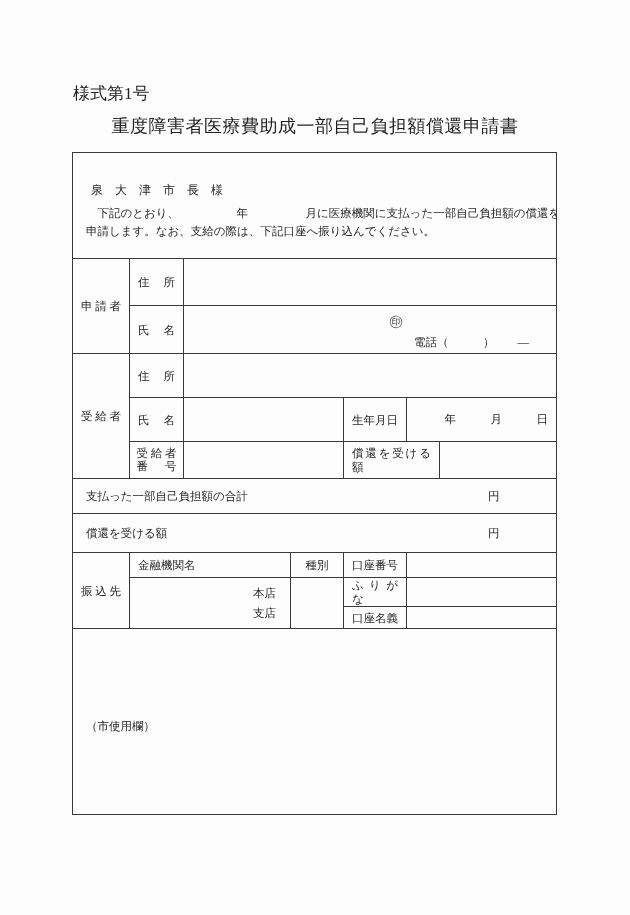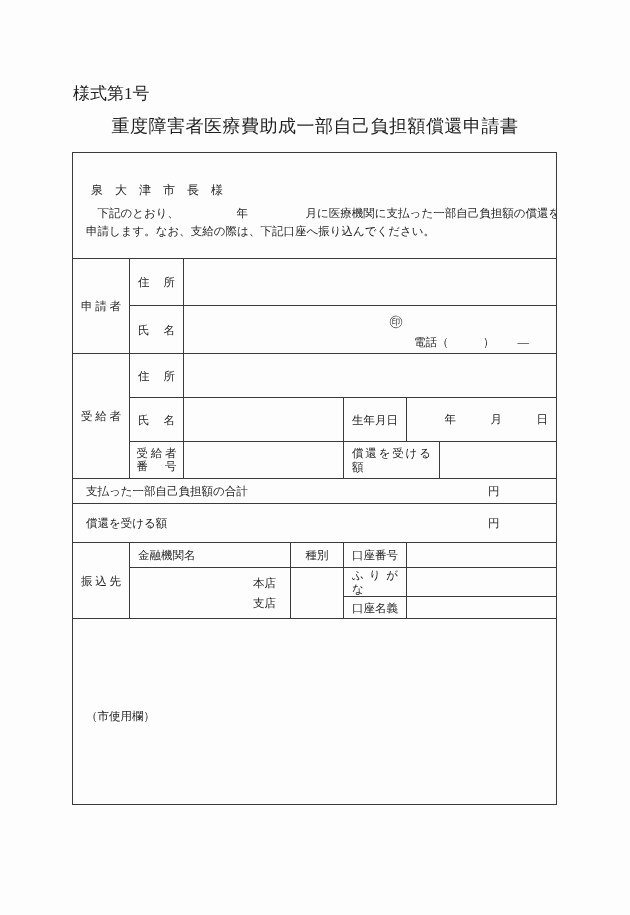--- a/index.html
+++ b/index.html
@@ -111,21 +111,21 @@
       <div class="jnarrow">受給者</div>
       <div class="jnarrow">番号</div>
     </td>
     <td colspan="2"></td>
     <td colspan="2">
       <div class="jlabel">償還を受ける額</div>
     </td>
     <td></td>
   </tr>
 
-  <tr style="height:25px">
+  <tr style="height:35px">
     <td colspan="7" class="rel">
       <span class="amt-label">支払った一部自己負担額の合計</span>
       <span class="yen">円</span>
     </td>
   </tr>
 
   <tr style="height:39px">
     <td colspan="7" class="rel">
       <span class="amt-label">償還を受ける額</span>
       <span class="yen">円</span>

